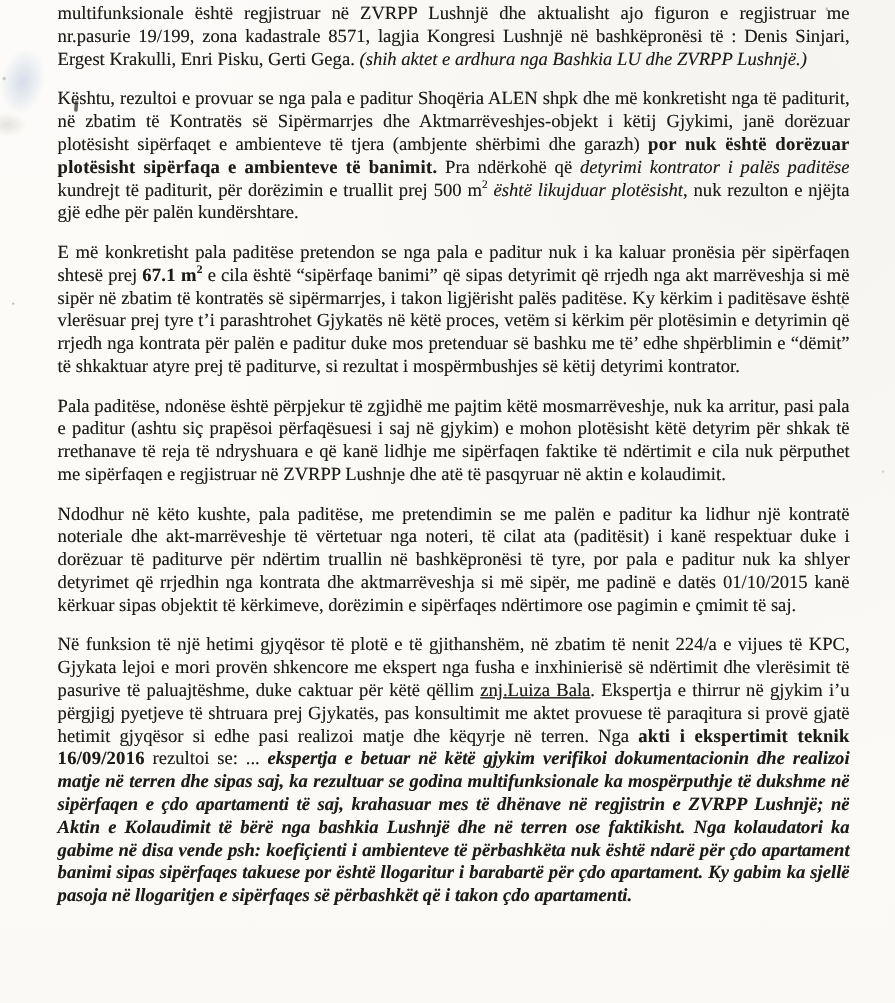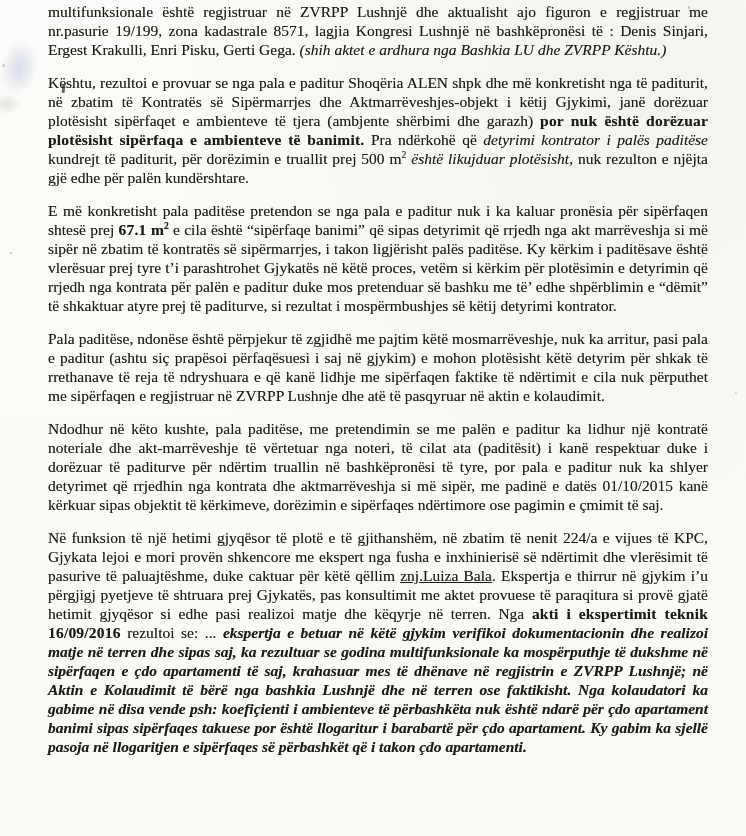--- a/index.html
+++ b/index.html
@@ -82,20 +82,20 @@
   <div class="ink-dash"></div>
   <div class="speck s1"></div>
   <div class="speck s2"></div>
   <div class="speck s3"></div>
   <div class="speck s4"></div>
   <div class="speck s5"></div>
   <div class="speck s6"></div>
   <div class="speck s7"></div>
 
   <div class="textblock" id="doc">
-      <p><span class="r-normal">multifunksionale është regjistruar në ZVRPP Lushnjë dhe aktualisht ajo figuron e regjistruar me nr.pasurie 19/199, zona kadastrale 8571, lagjia Kongresi Lushnjë në bashkëpronësi të : Denis Sinjari, Ergest Krakulli, Enri Pisku, Gerti Gega. </span><span class="r-italic">(shih aktet e ardhura nga Bashkia LU dhe ZVRPP Kështu.)</span></p>
+      <p><span class="r-normal">multifunksionale është regjistruar në ZVRPP Lushnjë dhe aktualisht ajo figuron e regjistruar me nr.pasurie 19/199, zona kadastrale 8571, lagjia Kongresi Lushnjë në bashkëpronësi të : Denis Sinjari, Ergest Krakulli, Enri Pisku, Gerti Gega. </span><span class="r-italic">(shih aktet e ardhura nga Bashkia LU dhe ZVRPP Lushnjë.)</span></p>
       <p><span class="r-normal">Kështu, rezultoi e provuar se nga pala e paditur Shoqëria ALEN shpk dhe më konkretisht nga të paditurit, në zbatim të Kontratës së Sipërmarrjes dhe Aktmarrëveshjes-objekt i këtij Gjykimi, janë dorëzuar plotësisht sipërfaqet e ambienteve të tjera (ambjente shërbimi dhe garazh) </span><span class="r-bold">por nuk është dorëzuar plotësisht sipërfaqa e ambienteve të banimit.</span><span class="r-normal"> Pra ndërkohë që </span><span class="r-italic">detyrimi kontrator i palës paditëse</span><span class="r-normal"> kundrejt të paditurit, për dorëzimin e truallit prej 500 m</span><sup class="r-sup">2</sup><span class="r-italic"> është likujduar plotësisht</span><span class="r-normal">, nuk rezulton e njëjta gjë edhe për palën kundërshtare.</span></p>
       <p><span class="r-normal">E më konkretisht pala paditëse pretendon se nga pala e paditur nuk i ka kaluar pronësia për sipërfaqen shtesë prej </span><span class="r-bold">67.1 m</span><sup class="r-bold-sup">2</sup><span class="r-normal"> e cila është “sipërfaqe banimi” që sipas detyrimit që rrjedh nga akt marrëveshja si më sipër në zbatim të kontratës së sipërmarrjes, i takon ligjërisht palës paditëse. Ky kërkim i paditësave është vlerësuar prej tyre t’i parashtrohet Gjykatës në këtë proces, vetëm si kërkim për plotësimin e detyrimin që rrjedh nga kontrata për palën e paditur duke mos pretenduar së bashku me të’ edhe shpërblimin e “dëmit” të shkaktuar atyre prej të paditurve, si rezultat i mospërmbushjes së këtij detyrimi kontrator.</span></p>
       <p><span class="r-normal">Pala paditëse, ndonëse është përpjekur të zgjidhë me pajtim këtë mosmarrëveshje, nuk ka arritur, pasi pala e paditur (ashtu siç prapësoi përfaqësuesi i saj në gjykim) e mohon plotësisht këtë detyrim për shkak të rrethanave të reja të ndryshuara e që kanë lidhje me sipërfaqen faktike të ndërtimit e cila nuk përputhet me sipërfaqen e regjistruar në ZVRPP Lushnje dhe atë të pasqyruar në aktin e kolaudimit.</span></p>
       <p><span class="r-normal">Ndodhur në këto kushte, pala paditëse, me pretendimin se me palën e paditur ka lidhur një kontratë noteriale dhe akt-marrëveshje të vërtetuar nga noteri, të cilat ata (paditësit) i kanë respektuar duke i dorëzuar të paditurve për ndërtim truallin në bashkëpronësi të tyre, por pala e paditur nuk ka shlyer detyrimet që rrjedhin nga kontrata dhe aktmarrëveshja si më sipër, me padinë e datës 01/10/2015 kanë kërkuar sipas objektit të kërkimeve, dorëzimin e sipërfaqes ndërtimore ose pagimin e çmimit të saj.</span></p>
       <p><span class="r-normal">Në funksion të një hetimi gjyqësor të plotë e të gjithanshëm, në zbatim të nenit 224/a e vijues të KPC, Gjykata lejoi e mori provën shkencore me ekspert nga fusha e inxhinierisë së ndërtimit dhe vlerësimit të pasurive të paluajtëshme, duke caktuar për këtë qëllim </span><span class="r-underline">znj.Luiza Bala</span><span class="r-normal">. Ekspertja e thirrur në gjykim i’u përgjigj pyetjeve të shtruara prej Gjykatës, pas konsultimit me aktet provuese të paraqitura si provë gjatë hetimit gjyqësor si edhe pasi realizoi matje dhe këqyrje në terren. Nga </span><span class="r-bold">akti i ekspertimit teknik 16/09/2016</span><span class="r-normal"> rezultoi se: ... </span><span class="r-bold-italic">ekspertja e betuar në këtë gjykim verifikoi dokumentacionin dhe realizoi matje në terren dhe sipas saj, ka rezultuar se godina multifunksionale ka mospërputhje të dukshme në sipërfaqen e çdo apartamenti të saj, krahasuar mes të dhënave në regjistrin e ZVRPP Lushnjë; në Aktin e Kolaudimit të bërë nga bashkia Lushnjë dhe në terren ose faktikisht. Nga kolaudatori ka gabime në disa vende psh: koefiçienti i ambienteve të përbashkëta nuk është ndarë për çdo apartament banimi sipas sipërfaqes takuese por është llogaritur i barabartë për çdo apartament. Ky gabim ka sjellë pasoja në llogaritjen e sipërfaqes së përbashkët që i takon çdo apartamenti.</span></p>
     </div>
 </div>
 
 </body></html>

